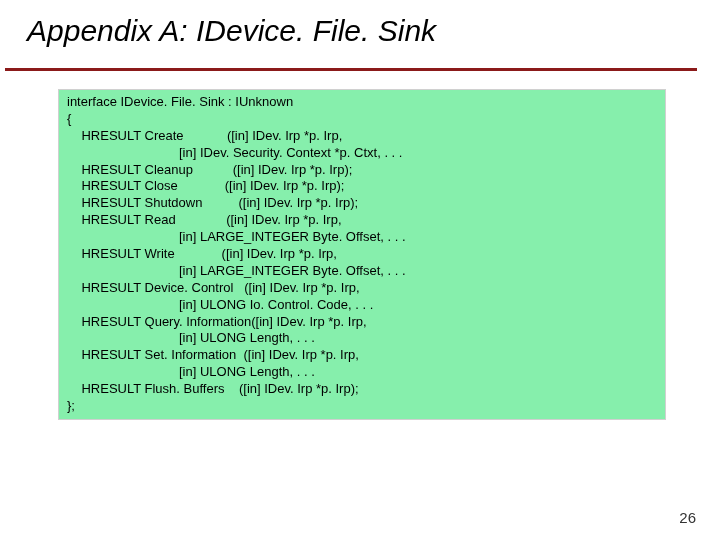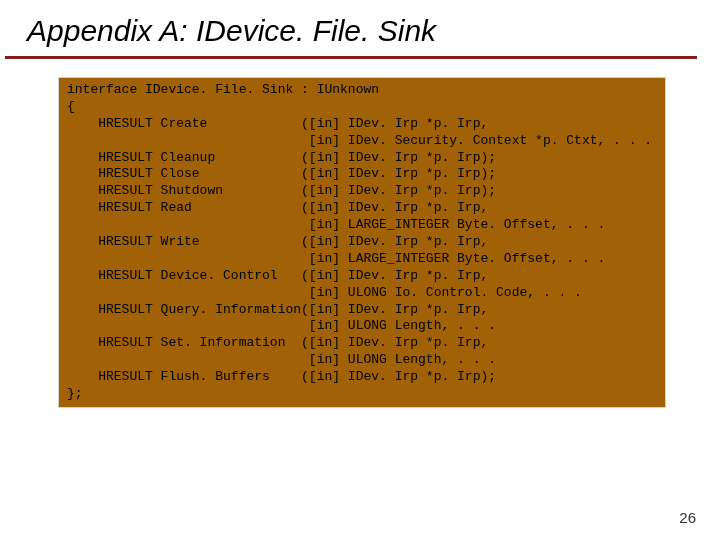--- a/index.html
+++ b/index.html
@@ -16,33 +16,33 @@
     position: relative;
     width: 720px;
     height: 540px;
     box-sizing: border-box;
   }
   .title {
     font-size: 30px;
     font-style: italic;
     font-weight: normal;
     color: #000;
-    padding: 14px 0 8px 22px;
+    padding: 14px 0 20px 22px;
     border-bottom: 3px solid #8b1a1a;
     width: 692px;
     margin-left: 5px;
     box-sizing: border-box;
   }
   .codeblock {
-    font-family: Liberation Mono, monospace;
+    font-family: Liberation Sans, sans-serif;
     font-size: 13px;
     line-height: 1.3;
     white-space: pre;
     color: #000;
-    background: #a16207;
+    background: #86efac;
     padding: 4px 8px;
     margin: 18px 0 0 58px;
     width: 590px;
     letter-spacing: 0px;
     border: 1px solid #d0d0d0;
   }
   .pagenum {
     position: absolute;
     right: 24px;
     bottom: 14px;

